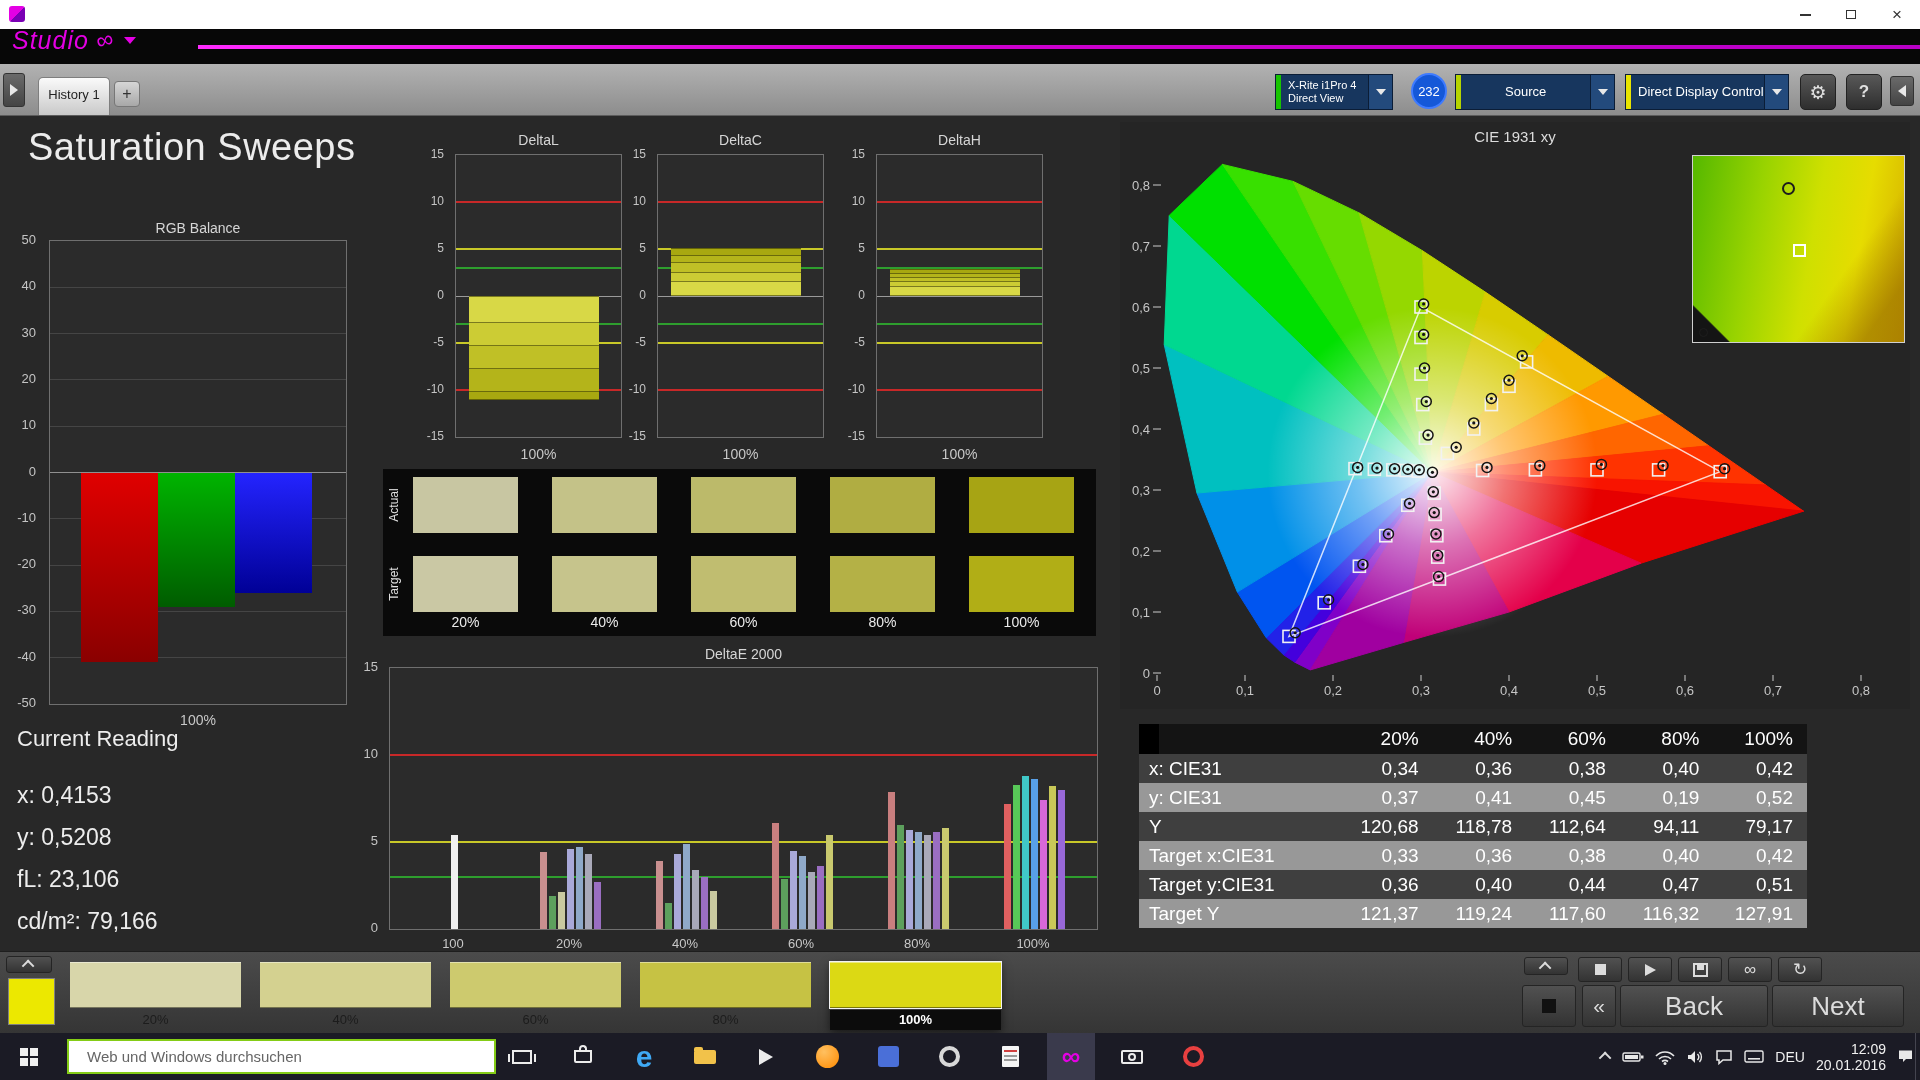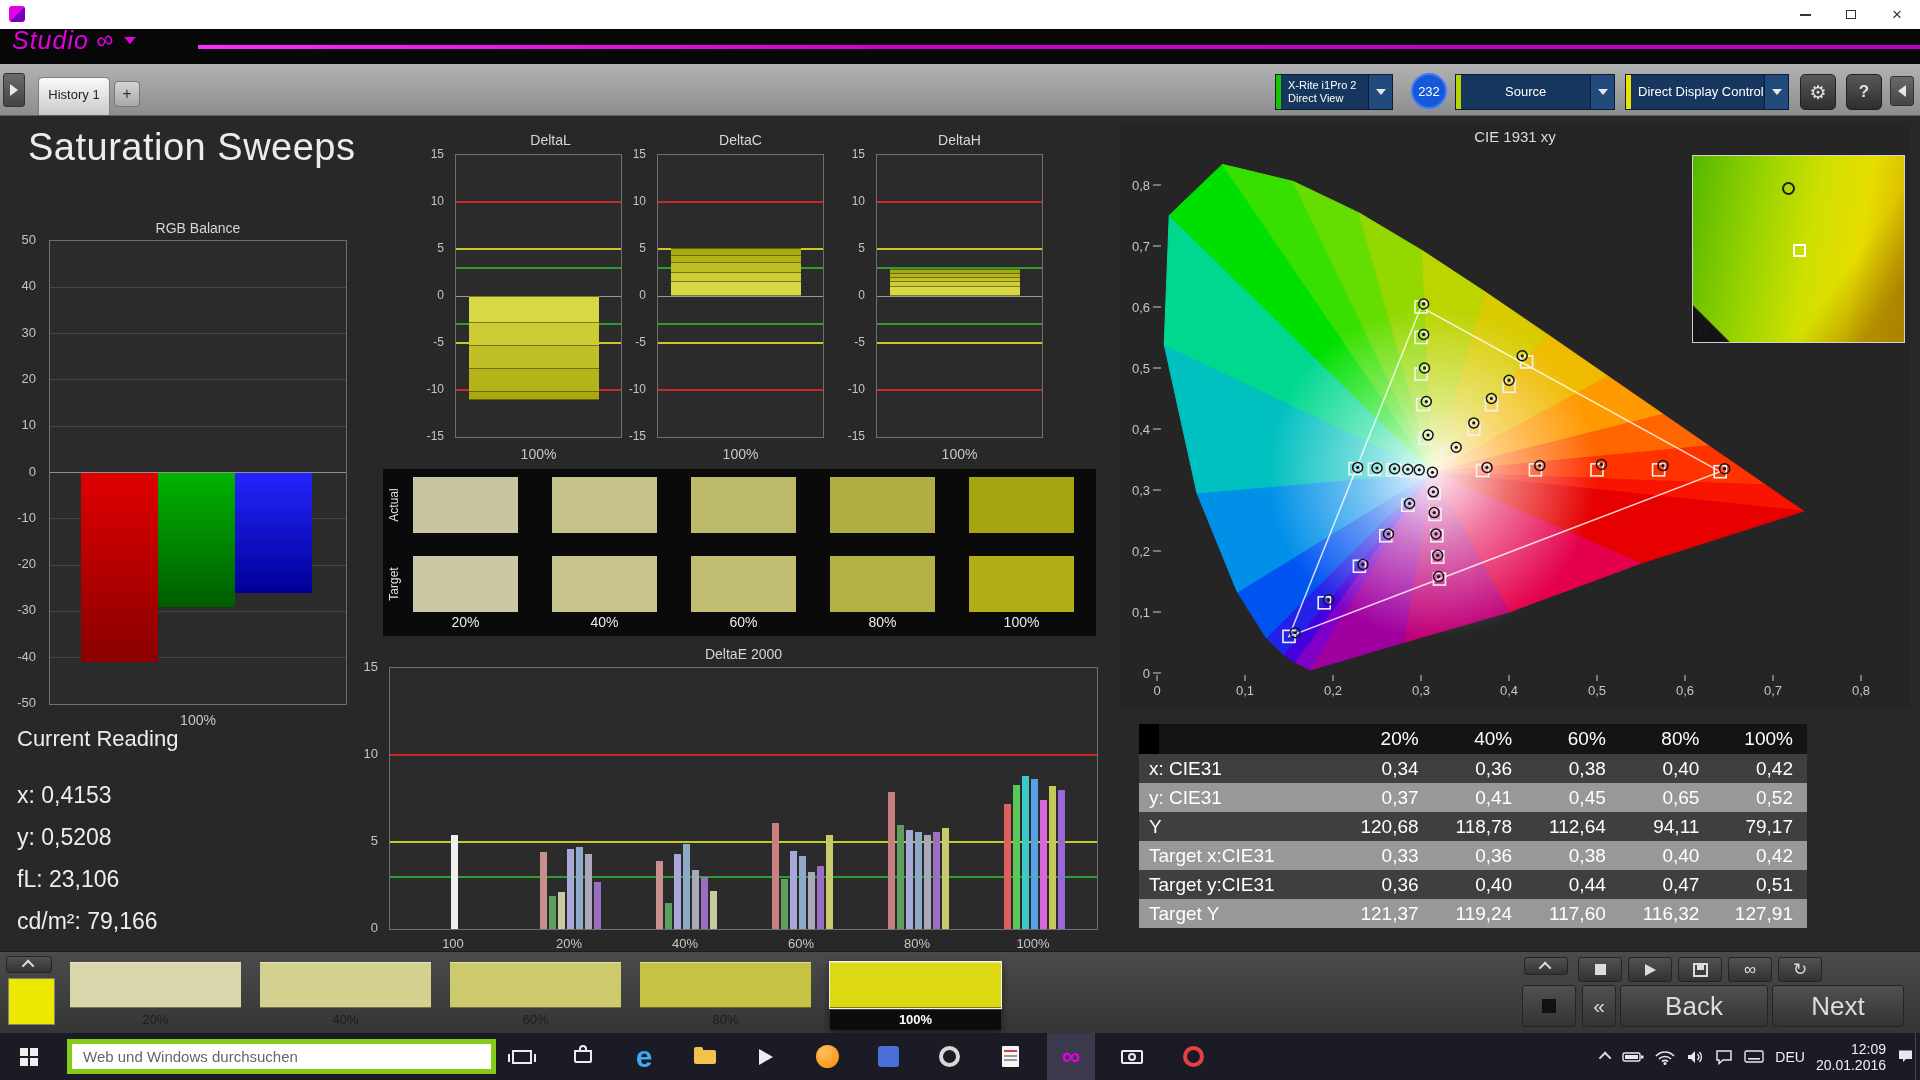--- a/index.html
+++ b/index.html
@@ -61,21 +61,21 @@
   #main{position:absolute;left:0;top:116px;width:1920px;height:835px;background:#282828;}
   #page-title{position:absolute;left:28px;top:10px;font-size:38px;color:#ececec;letter-spacing:0.5px;}
   .chart-title{position:absolute;text-align:center;font-size:14px;color:#d6d6d6;}
   .xlabel{position:absolute;text-align:center;font-size:14px;color:#c8c8c8;}
   .plot{position:absolute;background:#2b2b2b;border:1px solid #6f6f6f;overflow:hidden;}
   .ylabels{position:absolute;}
   #rgb-title{left:49px;top:104px;width:298px;}
   #rgb-ylabels{left:0;top:124px;width:43px;height:465px;}
   #rgb-plot{left:49px;top:124px;width:298px;height:465px;}
   #rgb-xlabel{left:49px;top:596px;width:298px;}
-  #dl-title{left:467px;top:16px;width:167px;}
+  #dl-title{left:455px;top:16px;width:167px;}
   #dc-title{left:657px;top:16px;width:167px;}
   #dh-title{left:876px;top:16px;width:167px;}
   #dl-ylabels{left:413px;top:38px;width:38px;height:284px;}
   #dc-ylabels{left:615px;top:38px;width:38px;height:284px;}
   #dh-ylabels{left:834px;top:38px;width:38px;height:284px;}
   #dl-plot{left:455px;top:38px;width:167px;height:284px;}
   #dc-plot{left:657px;top:38px;width:167px;height:284px;}
   #dh-plot{left:876px;top:38px;width:167px;height:284px;}
   #dl-xlabel{left:455px;top:330px;width:167px;}
   #dc-xlabel{left:657px;top:330px;width:167px;}
@@ -134,22 +134,22 @@
   #bb-square .ic{width:14px;height:14px;background:#111;}
   #bb-prev{left:1582px;top:33px;width:34px;height:42px;font-size:21px;}
   #btn-back{left:1620px;top:33px;width:148px;height:42px;font-size:26px;}
   #btn-next{left:1772px;top:33px;width:132px;height:42px;font-size:26px;}
 
   
   #taskbar{position:absolute;left:0;top:1033px;width:1920px;height:47px;background:#1b1b25;}
   #start-btn{position:absolute;left:0;top:0;width:58px;height:47px;display:flex;align-items:center;justify-content:center;}
   #win-logo{display:grid;grid-template-columns:8px 8px;grid-template-rows:8px 8px;gap:2px;}
   #win-logo div{background:#f0f0f0;}
-  #search{position:absolute;left:67px;top:6px;width:429px;height:35px;background:#fff;border:5px solid #84cc16;
-    font-size:15px;color:#444;padding-left:11px;font-family:inherit;}
+  #search{position:absolute;left:67px;top:6px;width:429px;height:35px;background:#fff;border:2px solid #84cc16;
+    font-size:15px;color:#444;padding-left:18px;font-family:inherit;}
   #search::placeholder{color:#666;}
   #task-icons{position:absolute;left:498px;top:0;height:47px;display:flex;gap:13px;}
   .tile{width:48px;height:47px;display:flex;align-items:center;justify-content:center;}
   .tile.active{background:#3a3a4c;}
   #tray{position:absolute;right:6px;top:0;height:47px;display:flex;align-items:center;gap:11px;}
   .tray-ic{display:flex;align-items:center;justify-content:center;color:#eee;}
   #tray-lang{font-size:14px;color:#f0f0f0;}
   #tray-clock{text-align:right;font-size:14px;color:#f0f0f0;line-height:16px;}
   #show-desktop{position:absolute;right:0;top:0;width:5px;height:47px;border-left:1px solid #44444f;}
 </style>
@@ -185,21 +185,21 @@
   <div id="tabbar">
     <div id="tab-nav-left">
         <span class="tri-r"></span>
       </div>
     <div id="tab-history">History 1</div>
     <div id="tab-add">+</div>
 
     <div class="dd" id="dd-meter">
       <div class="dd-stripe" id="dd-meter-stripe" style="background: rgb(23, 196, 0);"></div>
       <div class="dd-text">
-        <div>X-Rite i1Pro 2</div>
+        <div>X-Rite i1Pro 4</div>
         <div>Direct View</div>
       </div>
       <div class="dd-caret">
           <span class="tri-d"></span>
         </div>
     </div>
     <div id="badge">232</div>
     <div class="dd" id="dd-source">
       <div class="dd-stripe" id="dd-source-stripe" style="background: rgb(182, 212, 0);"></div>
       <div class="dd-text one">
@@ -602,21 +602,21 @@
           <div class="t-cell t-val">0,36</div>
           <div class="t-cell t-val">0,38</div>
           <div class="t-cell t-val">0,40</div>
           <div class="t-cell t-val">0,42</div>
         </div>
         <div class="t-row tr-light">
           <div class="t-cell t-label">y: CIE31</div>
           <div class="t-cell t-val">0,37</div>
           <div class="t-cell t-val">0,41</div>
           <div class="t-cell t-val">0,45</div>
-          <div class="t-cell t-val">0,65</div>
+          <div class="t-cell t-val">0,19</div>
           <div class="t-cell t-val">0,52</div>
         </div>
         <div class="t-row tr-dark">
           <div class="t-cell t-label">Y</div>
           <div class="t-cell t-val">120,68</div>
           <div class="t-cell t-val">118,78</div>
           <div class="t-cell t-val">112,64</div>
           <div class="t-cell t-val">94,11</div>
           <div class="t-cell t-val">79,17</div>
         </div>

